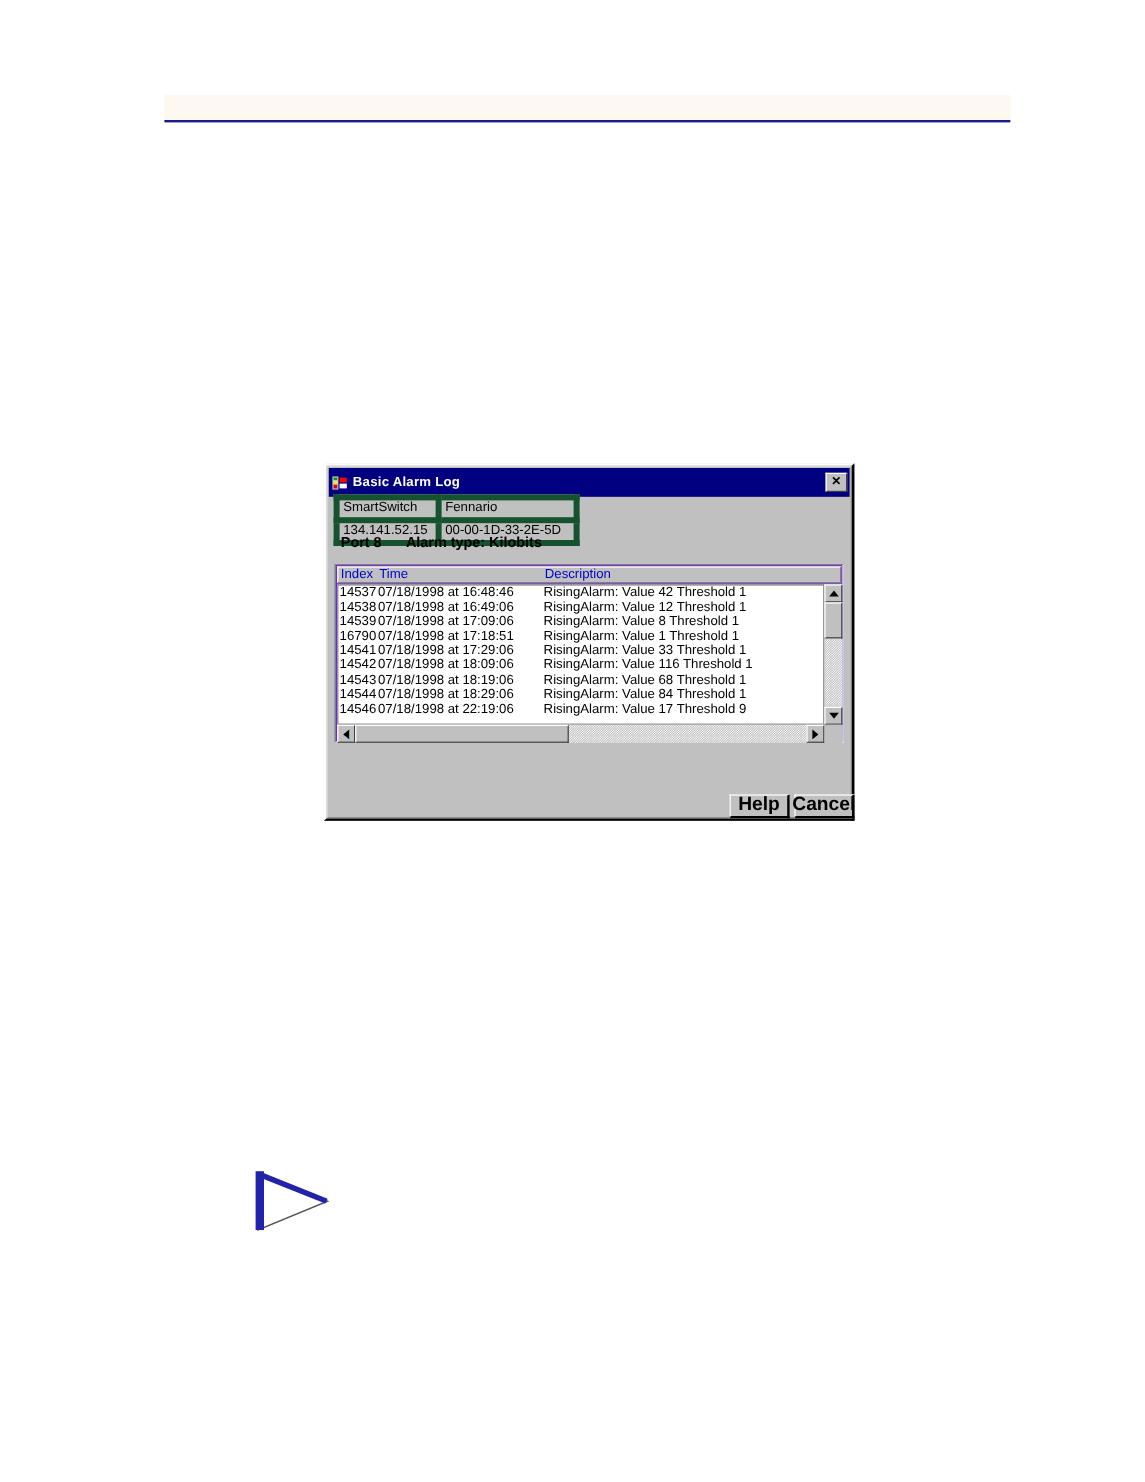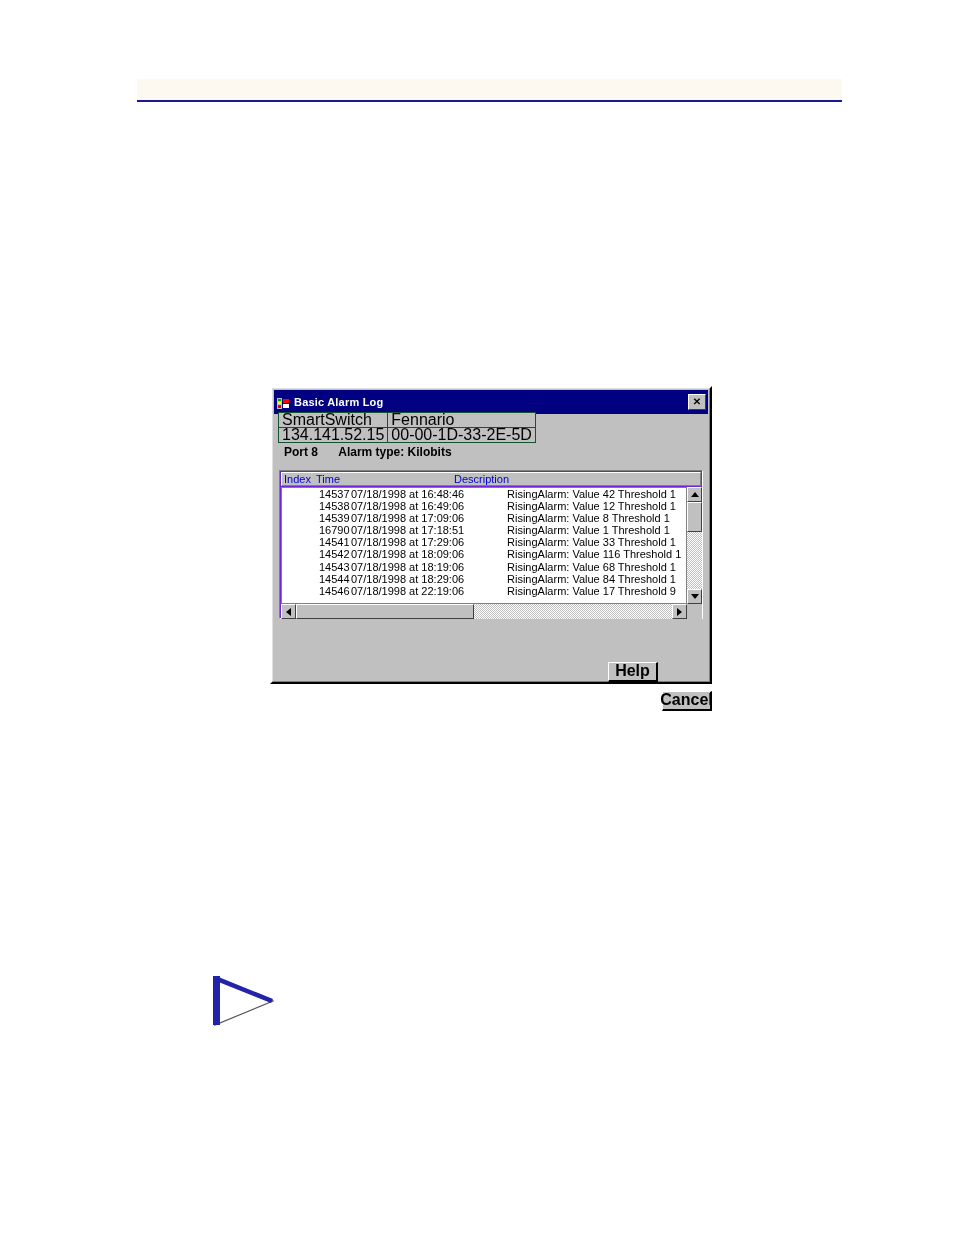--- a/index.html
+++ b/index.html
@@ -107,22 +107,22 @@
 
   
   #device-table {
     position: absolute;
     left: 6px;
     top: 24px;
     border-collapse: collapse;
     background: #c0c0c0;
   }
   #device-table td {
-    border: 1px solid #14532d;
-    font-size: 16px;
+    border: 5px solid #14532d;
+    font-size: 11px;
     font-family: "Liberation Sans", sans-serif;
     color: #000000;
     padding: 0 3px 1px 3px;
     height: 13px;
     line-height: 13px;
     white-space: nowrap;
   }
   #device-table td.col-a { width: 74px; }
   #device-table td.col-b { width: 104px; }
 
@@ -195,34 +195,33 @@
     border-right: 1px solid #808080;
     border-bottom: 1px solid #808080;
     box-sizing: border-box;
     overflow: hidden;
   }
   #rows-list {
     position: absolute;
     left: 1px;
     top: 0px;
     width: 403px;
-    margin-left: 36px;
   }
   .log-row {
     font-size: 11px;
     font-family: "Liberation Sans", sans-serif;
     color: #000000;
     height: 12.1px;
     line-height: 12.1px;
     white-space: nowrap;
     position: relative;
   }
   .log-row .c-index { position: absolute; left: 0px; }
   .log-row .c-time  { position: absolute; left: 32px; }
-  .log-row .c-desc  { position: absolute; left: 188px; text-align: center; }
+  .log-row .c-desc  { position: absolute; left: 170px; text-align: center; }
 
   
   #vscroll {
     position: absolute;
     left: 407px;
     top: 16px;
     width: 15px;
     height: 117px;
     background: #c0c0c0;
     box-sizing: border-box;
@@ -356,21 +355,21 @@
     font-weight: bold;
     font-family: "Liberation Sans", sans-serif;
     color: #000000;
     display: flex;
     align-items: center;
     justify-content: center;
     cursor: default;
     padding-bottom: 1px;
   }
   #help-button   { left: 336px; top: 274px; width: 50px; }
-  #cancel-button { left: 390px; top: 274px; width: 50px; margin-top: 29px; }
+  #cancel-button { left: 390px; top: 274px; width: 50px; }
 
   
   #triangle-figure {
     position: absolute;
     left: 211px;
     top: 975px;
     width: 72px;
     height: 52px;
   }
 </style>

